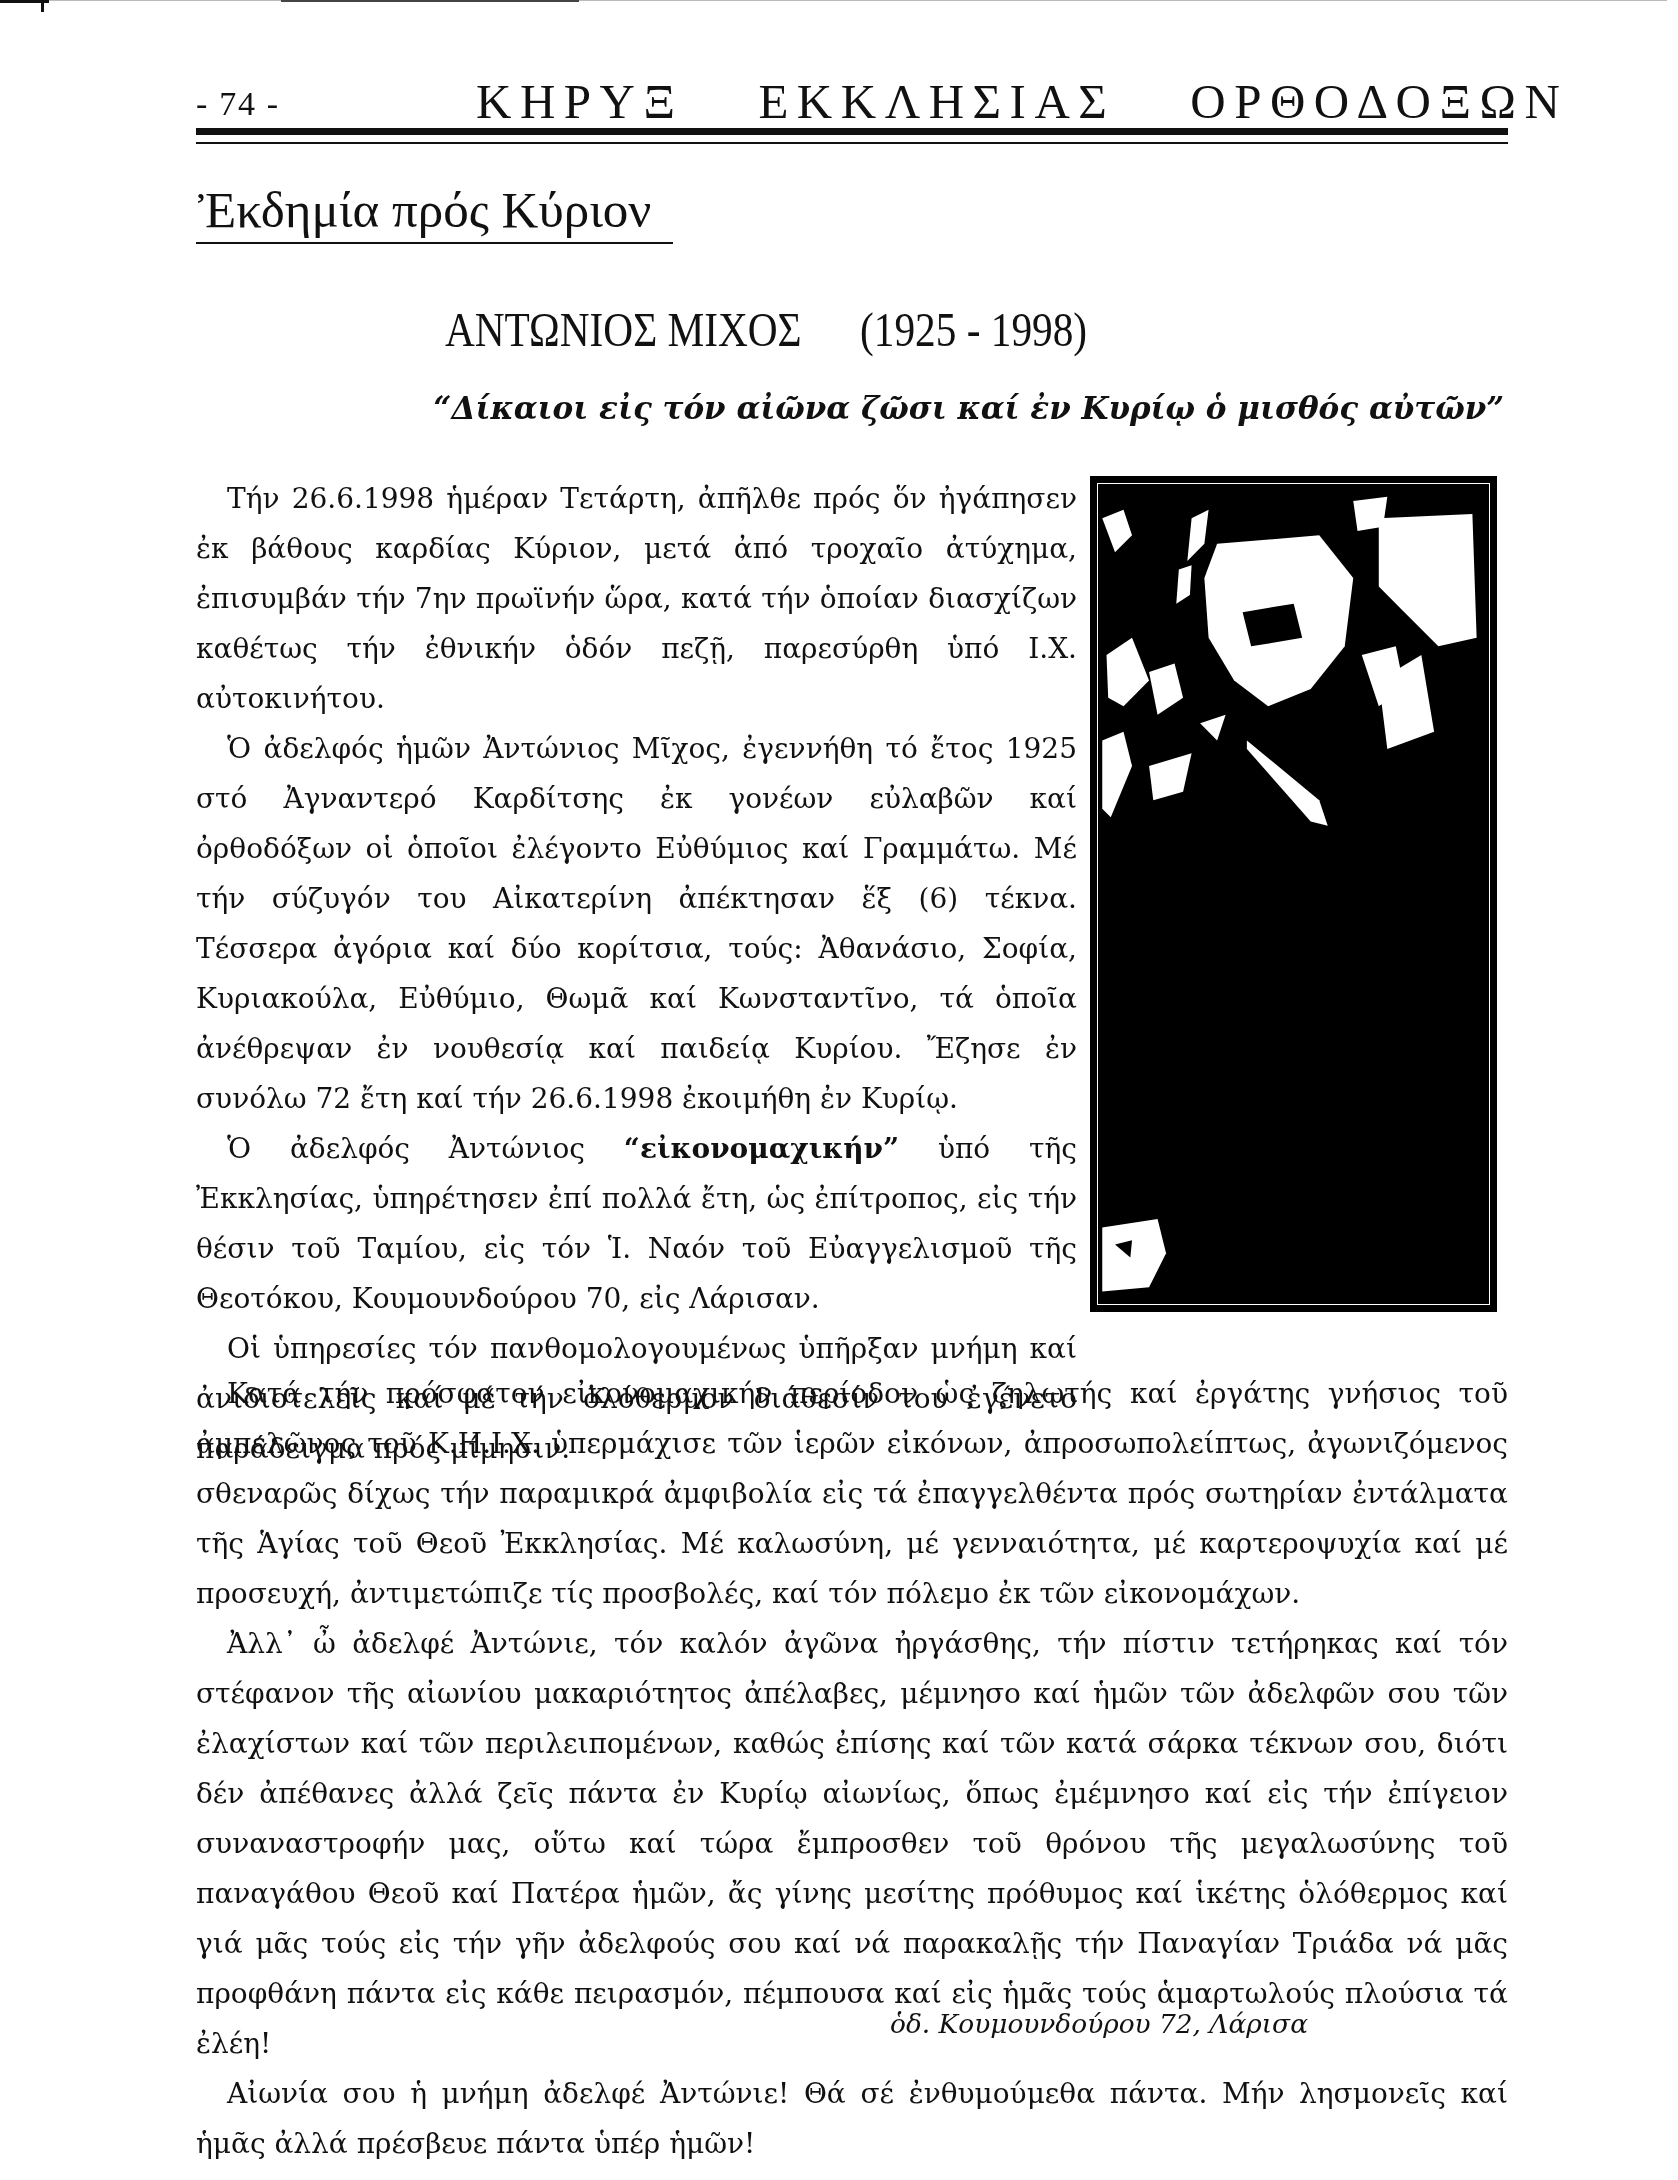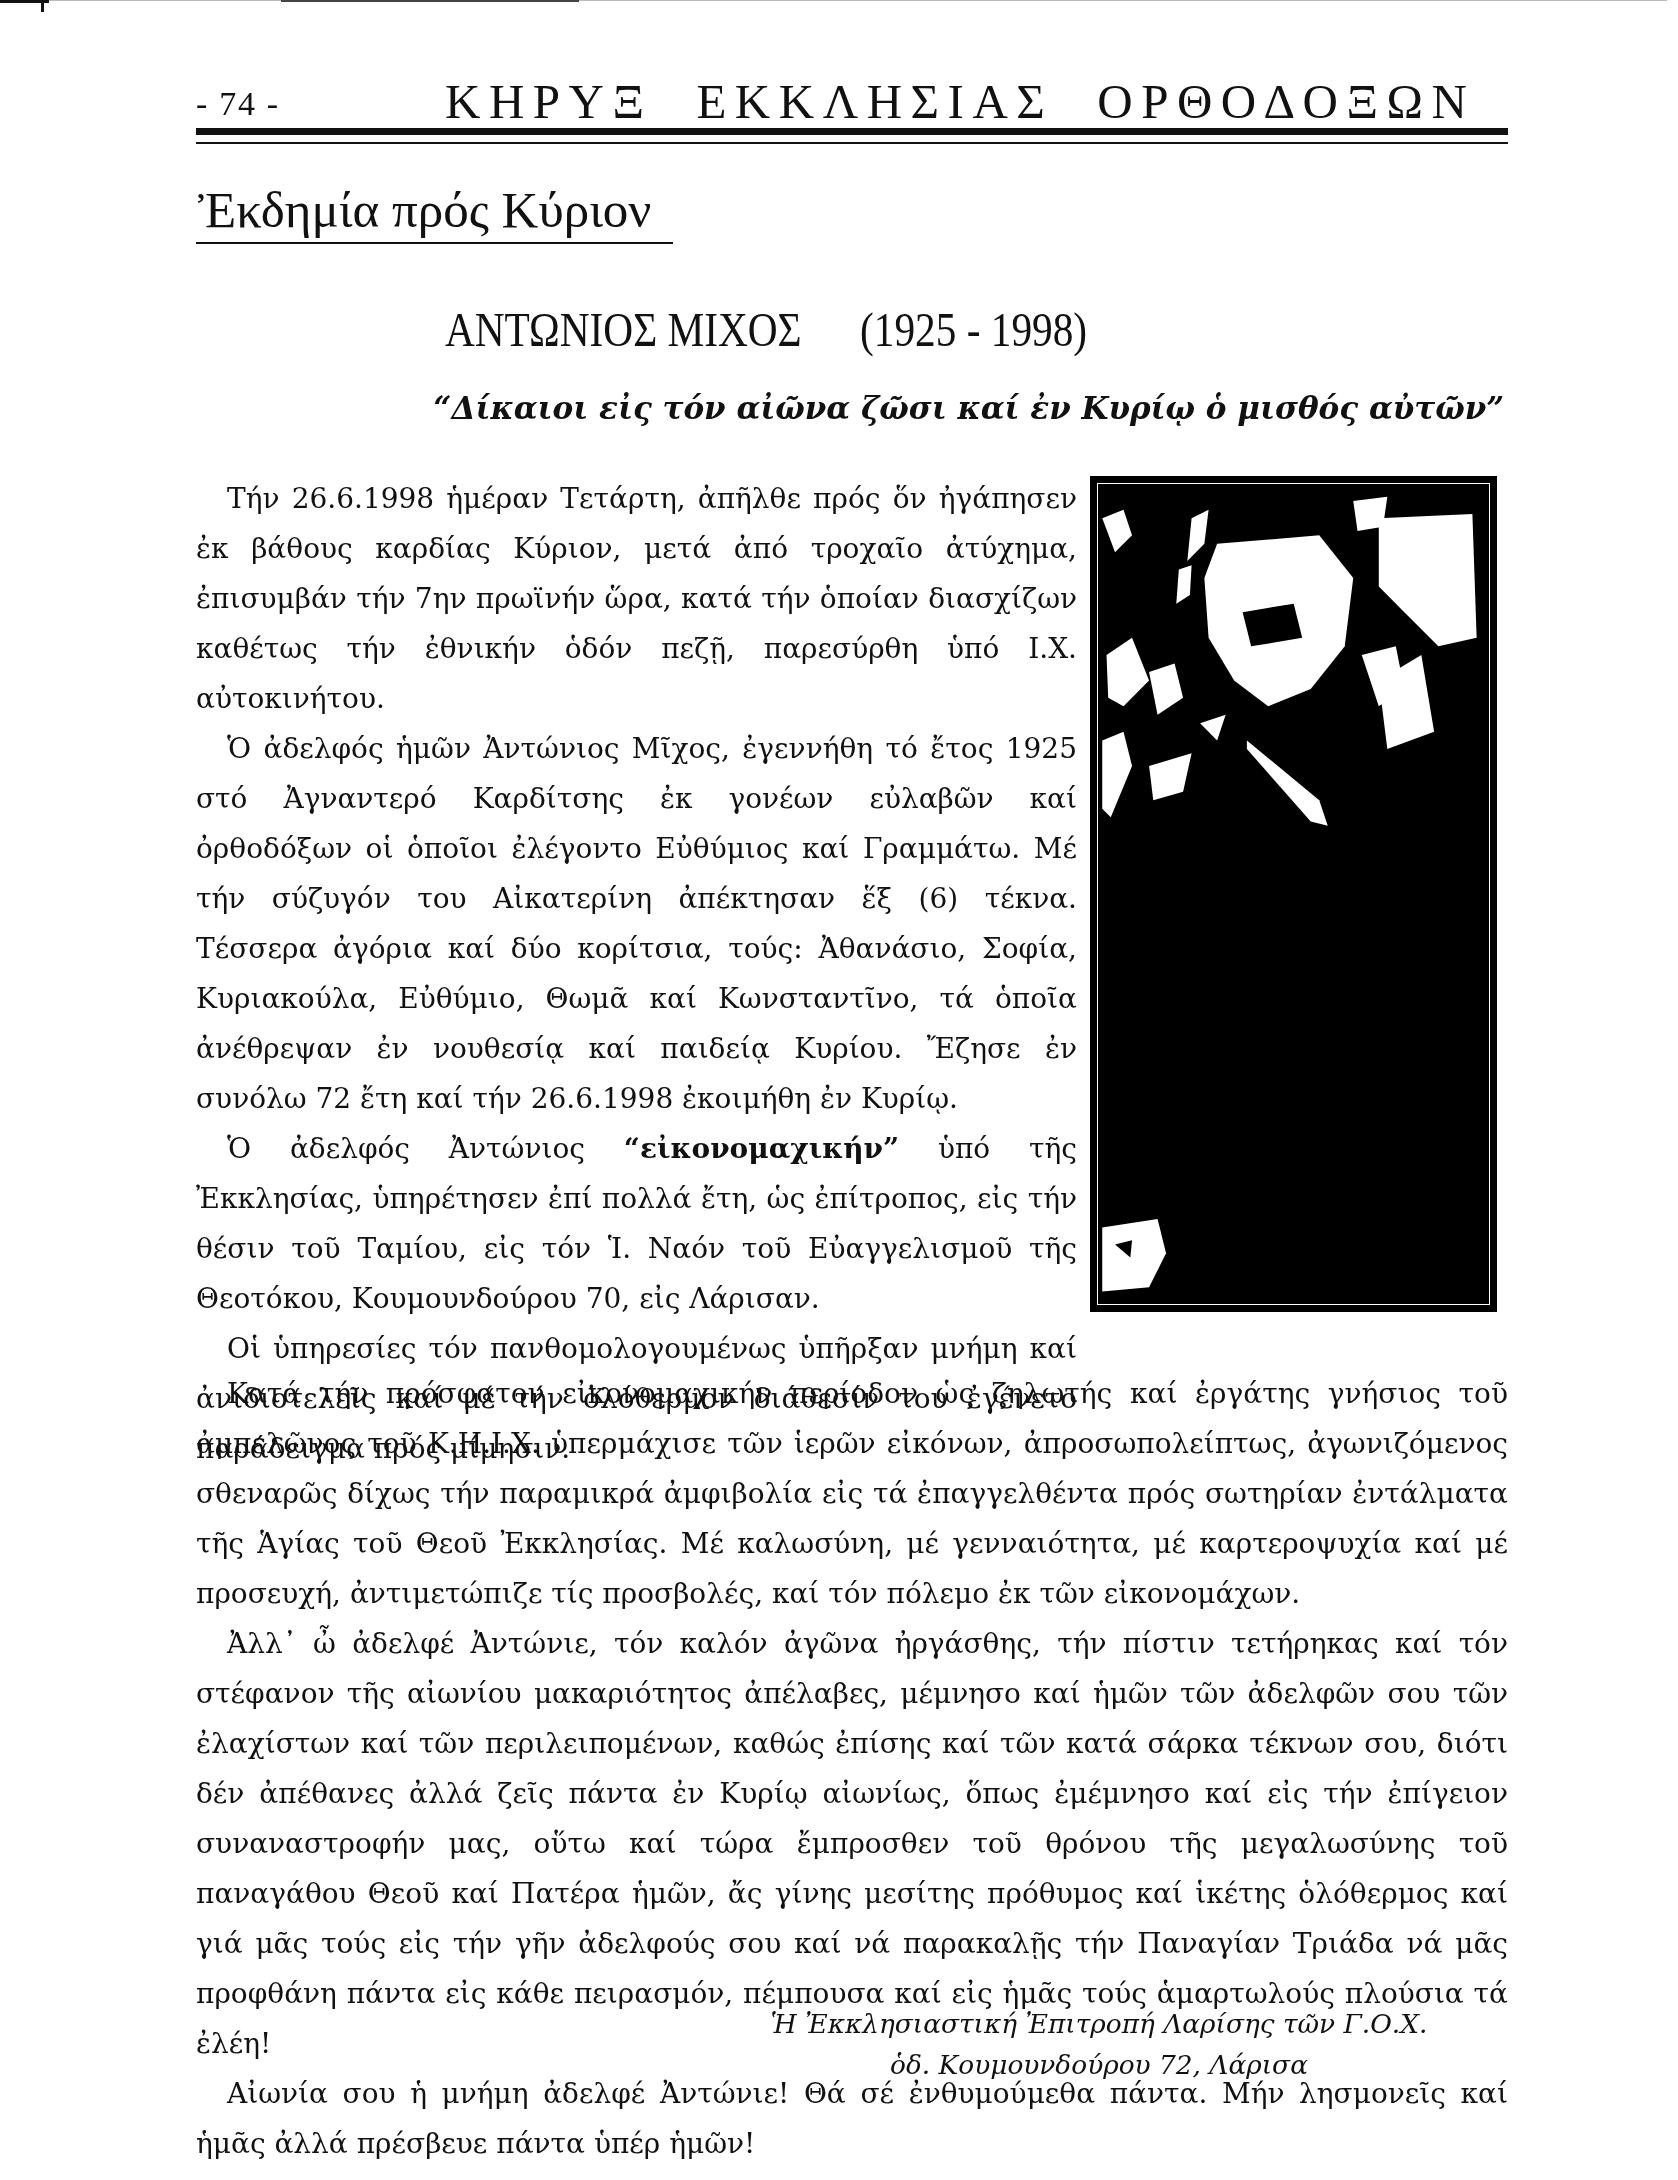--- a/index.html
+++ b/index.html
@@ -5,21 +5,21 @@
   html, body { margin: 0; padding: 0; background: #ffffff; }
   body { width: 1678px; height: 2181px; position: relative; overflow: hidden; color: #111; font-family: "DejaVu Serif", "Liberation Serif", serif; }
   .scan-top { position: absolute; top: 0; left: 0; width: 1678px; height: 2.6px; }
   .scan-top .a { position: absolute; left: 0; top: 0; width: 49px; height: 3.4px; background: #111; }
   .scan-top .a2 { position: absolute; left: 41px; top: 0; width: 3.4px; height: 12px; background: #111; }
   .scan-top .b { position: absolute; left: 49px; top: 0; width: 1618px; height: 0.9px; background: #bbb; }
   .scan-top .c { position: absolute; left: 281px; top: 0; width: 298px; height: 1.7px; background: #444; }
 
   .page-no { position: absolute; left: 196px; top: 85px; font-family: "Liberation Serif", serif; font-size: 34px; letter-spacing: 1.7px; }
   .running-head { position: absolute; left: 445px; top: 73px; width: 1060px; font-family: "Liberation Serif", serif; font-size: 49px; letter-spacing: 8.5px; white-space: nowrap; }
-  .running-head span { display: inline-block; margin-right: 44px; }
+  .running-head span { display: inline-block; margin-right: 44px; margin-left: 31px; }
   .rule-thick { position: absolute; left: 196px; top: 128px; width: 1312px; height: 6.8px; background: #111; }
   .rule-thin { position: absolute; left: 196px; top: 142px; width: 1312px; height: 1.7px; background: #111; }
 
   .title { position: absolute; left: 198px; top: 181px; font-family: "Liberation Serif", serif; font-size: 51px; white-space: nowrap; }
   .title-rule { position: absolute; left: 196px; top: 242px; width: 477px; height: 1.7px; background: #111; }
 
   .name-line { position: absolute; left: 445px; top: 302px; font-family: "Liberation Serif", serif; font-size: 48px; white-space: nowrap; transform: scaleX(0.86); transform-origin: left; }
   .name-line .years { margin-left: 68px; }
   .epigraph { position: absolute; right: 174px; top: 390px; font-family: "DejaVu Serif", serif; font-style: italic; font-weight: bold; font-size: 31px; white-space: nowrap; }
 
@@ -96,16 +96,15 @@
   </div>
 </div>
 
 <div class="col-full">
   <p class="para">Κατά τήν πρόσφατον εἰκονομαχικήν περίοδον ὡς ζηλωτής καί ἐργάτης γνήσιος τοῦ ἀμπελῶνος τοῦ Κ.Η.Ι.Χ. ὑπερμάχισε τῶν ἱερῶν εἰκόνων, ἀπροσωπολείπτως, ἀγωνιζόμενος σθεναρῶς δίχως τήν παραμικρά ἀμφιβολία εἰς τά ἐπαγγελθέντα πρός σωτηρίαν ἐντάλματα τῆς Ἁγίας τοῦ Θεοῦ Ἐκκλησίας. Μέ καλωσύνη, μέ γενναιότητα, μέ καρτεροψυχία καί μέ προσευχή, ἀντιμετώπιζε τίς προσβολές, καί τόν πόλεμο ἐκ τῶν εἰκονομάχων.</p>
   <p class="para">Ἀλλ᾽ ὦ ἀδελφέ Ἀντώνιε, τόν καλόν ἀγῶνα ἠργάσθης, τήν πίστιν τετήρηκας καί τόν στέφανον τῆς αἰωνίου μακαριότητος ἀπέλαβες, μέμνησο καί ἡμῶν τῶν ἀδελφῶν σου τῶν ἐλαχίστων καί τῶν περιλειπομένων, καθώς ἐπίσης καί τῶν κατά σάρκα τέκνων σου, διότι δέν ἀπέθανες ἀλλά ζεῖς πάντα ἐν Κυρίῳ αἰωνίως, ὅπως ἐμέμνησο καί εἰς τήν ἐπίγειον συναναστροφήν μας, οὕτω καί τώρα ἔμπροσθεν τοῦ θρόνου τῆς μεγαλωσύνης τοῦ παναγάθου Θεοῦ καί Πατέρα ἡμῶν, ἄς γίνης μεσίτης πρόθυμος καί ἱκέτης ὁλόθερμος καί γιά μᾶς τούς εἰς τήν γῆν ἀδελφούς σου καί νά παρακαλῇς τήν Παναγίαν Τριάδα νά μᾶς προφθάνη πάντα εἰς κάθε πειρασμόν, πέμπουσα καί εἰς ἡμᾶς τούς ἁμαρτωλούς πλούσια τά ἐλέη!</p>
   <p class="para">Αἰωνία σου ἡ μνήμη ἀδελφέ Ἀντώνιε! Θά σέ ἐνθυμούμεθα πάντα. Μήν λησμονεῖς καί ἡμᾶς ἀλλά πρέσβευε πάντα ὑπέρ ἡμῶν!</p>
 </div>
 
 <div class="signature">
-  <div>Ἡ Ἐκκλησιαστική Ἐπιτροπή Λαρίσης τῶν Γ.Ο.Χ.</div>
   <div>ὁδ. Κουμουνδούρου 72, Λάρισα</div>
 </div>
 
 
 </body></html>

